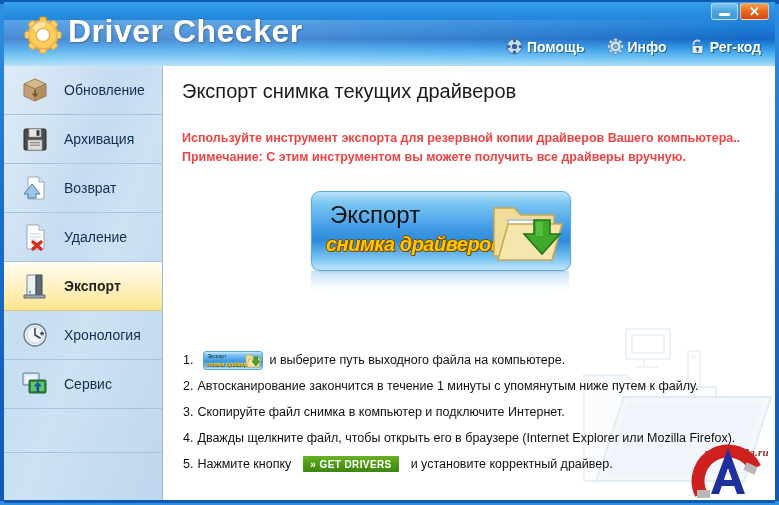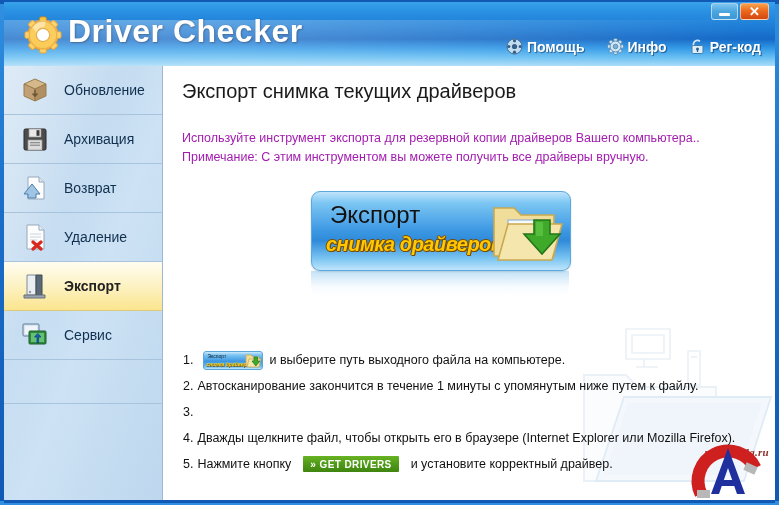--- a/index.html
+++ b/index.html
@@ -227,22 +227,23 @@
     position: absolute;
     left: 12px; top: 14px;
     font-size: 20px;
     color: #1a1a1a;
   }
 
   .intro-lines {
     position: absolute;
     left: 12px; top: 63px;
     font-size: 12.5px;
-    color: #a21caf;
+    color: #ef4444;
     line-height: 19px;
+    font-weight: bold;
   }
 
   
   .export-btn {
     position: absolute;
     left: 141px; top: 125px;
     width: 258px; height: 78px;
     border-radius: 9px;
     background: linear-gradient(180deg,
        #bfe4fa 0%, #7cc6f3 14%, #3f9ae4 48%, #2f8ad9 62%, #79c4f2 85%, #bfe5fb 100%);
@@ -517,20 +518,31 @@
           <svg viewBox="0 0 30 30" width="30" height="30">
             <path d="M7 4 h9 v20 h-9 Z" fill="#eceff2" stroke="#7d8a96" stroke-width="1"></path>
             <path d="M16 4 h6 v20 h-6 Z" fill="#5c6a77" stroke="#3f4b56" stroke-width="1"></path>
             <path d="M4 24 h21 v3 h-21 Z" fill="#9aa5b0" stroke="#64707b" stroke-width="1"></path>
             <circle cx="10" cy="21" r="1.2" fill="#8d99a5"></circle>
           </svg>
         </span>
         <span class="si-label">Экспорт</span>
       </div>
 
+      <div class="side-item">
+        <span class="si-ico">
+          <svg viewBox="0 0 30 30" width="30" height="30">
+            <circle cx="15" cy="15" r="11" fill="#f2f5f8" stroke="#6d7f91" stroke-width="1.4"></circle>
+            <circle cx="15" cy="15" r="8.4" fill="none" stroke="#b8c5d2" stroke-width=".8"></circle>
+            <path d="M15 15 L15 8.5 M15 15 L20 18" stroke="#2c3e50" stroke-width="1.5" fill="none" stroke-linecap="round"></path>
+            <path d="M20 13.5 h4 M22 11.5 v4" stroke="#2c3e50" stroke-width="1.3"></path>
+          </svg>
+        </span>
+        <span class="si-label">Хронология</span>
+      </div>
 
 
       <div class="side-item">
         <span class="si-ico">
           <svg viewBox="0 0 30 30" width="30" height="30">
             <rect x="3" y="4" width="16" height="12" rx="1" fill="#d8e4ef" stroke="#5d7b96" stroke-width="1"></rect>
             <rect x="5" y="6" width="12" height="8" fill="#eff5fa"></rect>
             <rect x="9" y="11" width="17" height="13" rx="1" fill="#2f8a3e" stroke="#1e5f2a" stroke-width="1"></rect>
             <rect x="11" y="13" width="13" height="9" fill="#64c173"></rect>
             <path d="M17 23 L17 17 L14.5 17 L17.8 13.4 L21 17 L18.6 17 L18.6 23 Z" fill="#1b5fb0" stroke="#0d3f7c" stroke-width=".7"></path>
@@ -614,20 +626,21 @@
           <span>и выберите путь выходного файла на компьютере.</span>
         </div>
 
         <div class="step">
           <span class="num">2.</span>
           <span>Автосканирование закончится в течение 1 минуты с упомянутым ниже путем к файлу.</span>
         </div>
 
         <div class="step">
           <span class="num">3.</span>
+          <span>Скопируйте файл снимка в компьютер и подключите Интернет.</span>
         </div>
 
         <div class="step">
           <span class="num">4.</span>
           <span>Дважды щелкните файл, чтобы открыть его в браузере (Internet Explorer или Mozilla Firefox).</span>
         </div>
 
         <div class="step">
           <span class="num">5.</span>
           <span>Нажмите кнопку</span>

